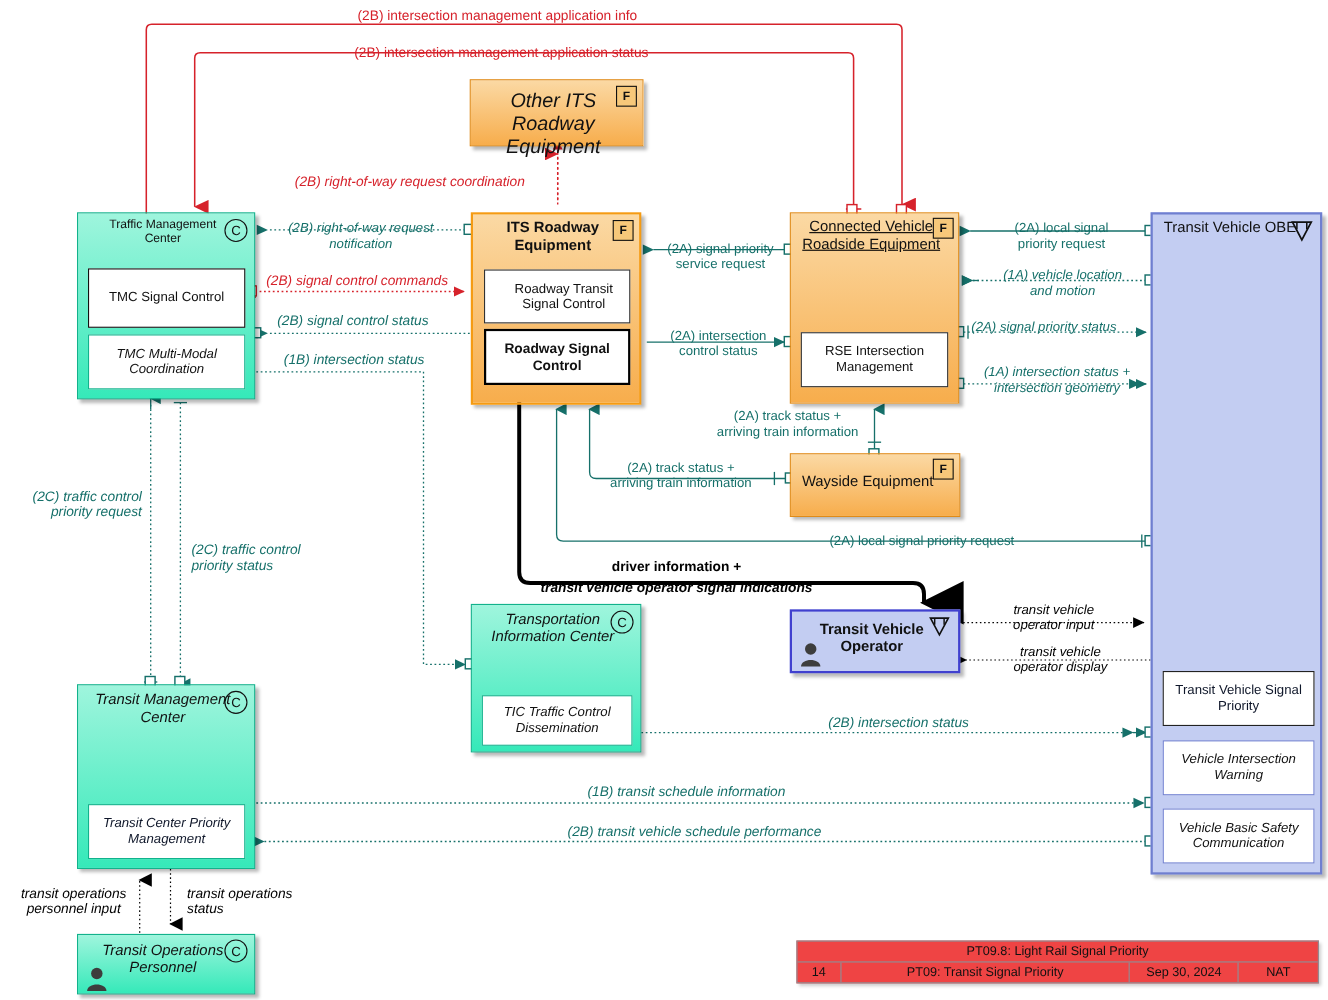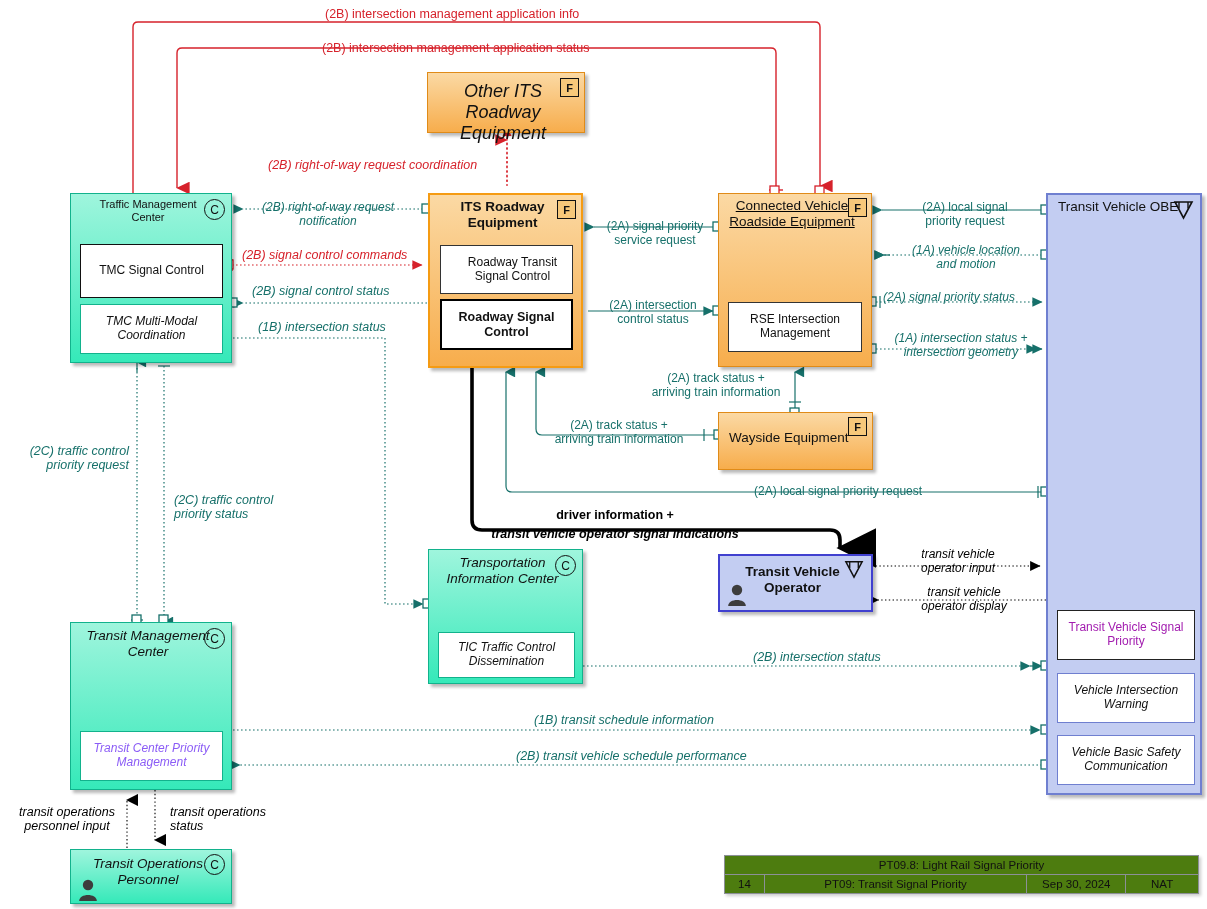--- a/index.html
+++ b/index.html
@@ -29,21 +29,21 @@
   .lbl{position:absolute;z-index:4;line-height:1.13;white-space:pre;}
   .lbl.ctr{text-align:center;}
   .lbl.rt{text-align:right;}
   .teal{color:#16706a;}
   .red{color:#d6222b;}
   .blk{color:#000;}
   .it{font-style:italic;}
   .bd{font-weight:bold;}
   
   #legend{position:absolute;left:724px;top:855px;width:473px;z-index:6;
-          border:1px solid #8c9097;background:#4d7c0f;box-shadow:2px 2px 3px rgba(0,0,0,.2);}
+          border:1px solid #8c9097;background:#ef4444;box-shadow:2px 2px 3px rgba(0,0,0,.2);}
   #legend .row{display:flex;}
   #legend .cell{border-right:1px solid #8c9097;padding:3px 2px;font-size:11.5px;
                 text-align:center;color:#111;}
   #legend .r1 .cell{border-right:none;width:100%;border-bottom:1px solid #8c9097;}
   #legend .r2 .cell:last-child{border-right:none;}
   .person-icon{position:absolute;width:22px;height:22px;}
 </style>
 </head>
 <body>
 
@@ -218,21 +218,21 @@
   </div>
 </div>
 
 <div class="node c-vehicle" style="left:1046px;top:193px;width:156px;height:602px;border:2px solid #6f7fd0;">
   <div class="title" style="font-size:13.5px;color:#111;padding-top:4px;text-align:left;padding-left:10px;">Transit Vehicle OBE</div>
   <svg class="tri" style="right:6px;top:4px;width:21px;height:21px;" viewBox="0 0 21 21">
     <path d="M2,3 L19,3 L10.5,19 Z" fill="none" stroke="#111" stroke-width="1.6"></path>
     <path d="M6,3 L6,9.5 M15,3 L15,9.5" stroke="#111" stroke-width="1.4"></path>
   </svg>
   <div class="sub" style="left:9px;top:415px;width:138px;height:50px;border:1.8px solid #222;">
-    <span style="font-size:12px;color:#a21caf;white-space:pre-line;">Transit Vehicle Signal<br>Priority</span>
+    <span style="font-size:12px;color:#0f172a;white-space:pre-line;">Transit Vehicle Signal<br>Priority</span>
   </div>
   <div class="sub" style="left:9px;top:478px;width:138px;height:50px;border:1px solid #6f7fd0;">
     <span class="it" style="font-size:12px;color:#111;white-space:pre-line;">Vehicle Intersection<br>Warning</span>
   </div>
   <div class="sub" style="left:9px;top:540px;width:138px;height:50px;border:1px solid #6f7fd0;">
     <span class="it" style="font-size:12px;color:#111;white-space:pre-line;">Vehicle Basic Safety<br>Communication</span>
   </div>
 </div>
 
 <div class="node c-field" style="left:718px;top:412px;width:155px;height:58px;border:1px solid #e08b18;">
@@ -257,21 +257,21 @@
   <svg class="person-icon" style="left:6px;bottom:3px;width:22px;height:24px;" viewBox="0 0 22 24">
     <circle cx="11" cy="7" r="5.2" fill="#3d3d3d"></circle>
     <path d="M2.2,23 C2.2,15 19.8,15 19.8,23 Z" fill="#3d3d3d"></path>
   </svg>
 </div>
 
 <div class="node c-center" style="left:70px;top:622px;width:162px;height:168px;">
   <div class="title it" style="font-size:13.5px;color:#111;padding-top:5px;">Transit Management<br>Center</div>
   <div class="circ" style="right:6px;top:5px;">C</div>
   <div class="sub" style="left:9px;top:108px;width:143px;height:50px;border:1px solid #12b28c;">
-    <span class="it" style="font-size:12px;color:#8b5cf6;white-space:pre-line;">Transit Center Priority<br>Management</span>
+    <span class="it" style="font-size:12px;color:#0f172a;white-space:pre-line;">Transit Center Priority<br>Management</span>
   </div>
 </div>
 
 <div class="node c-person" style="left:70px;top:849px;width:162px;height:55px;">
   <div class="title it" style="font-size:13.5px;color:#111;padding-top:6px;">Transit Operations<br>Personnel</div>
   <div class="circ" style="right:6px;top:4px;">C</div>
   <svg class="person-icon" style="left:6px;bottom:1px;width:22px;height:24px;" viewBox="0 0 22 24">
     <circle cx="11" cy="7" r="5.2" fill="#3d3d3d"></circle>
     <path d="M2.2,23 C2.2,15 19.8,15 19.8,23 Z" fill="#3d3d3d"></path>
   </svg>

